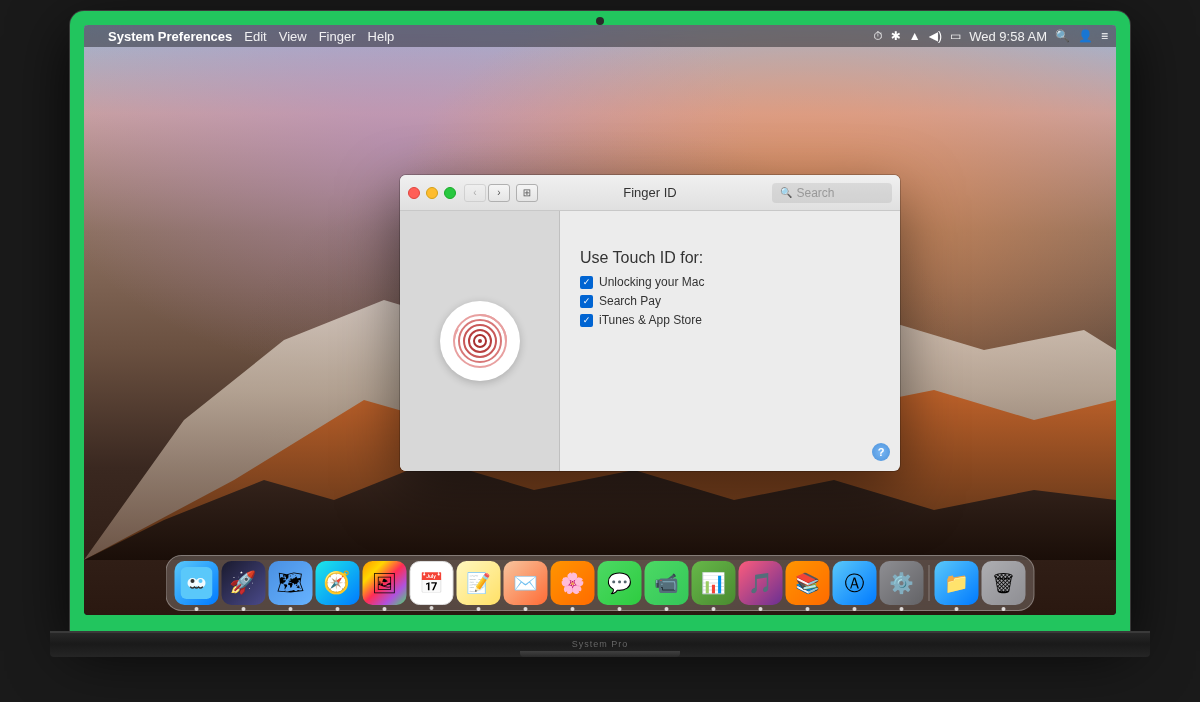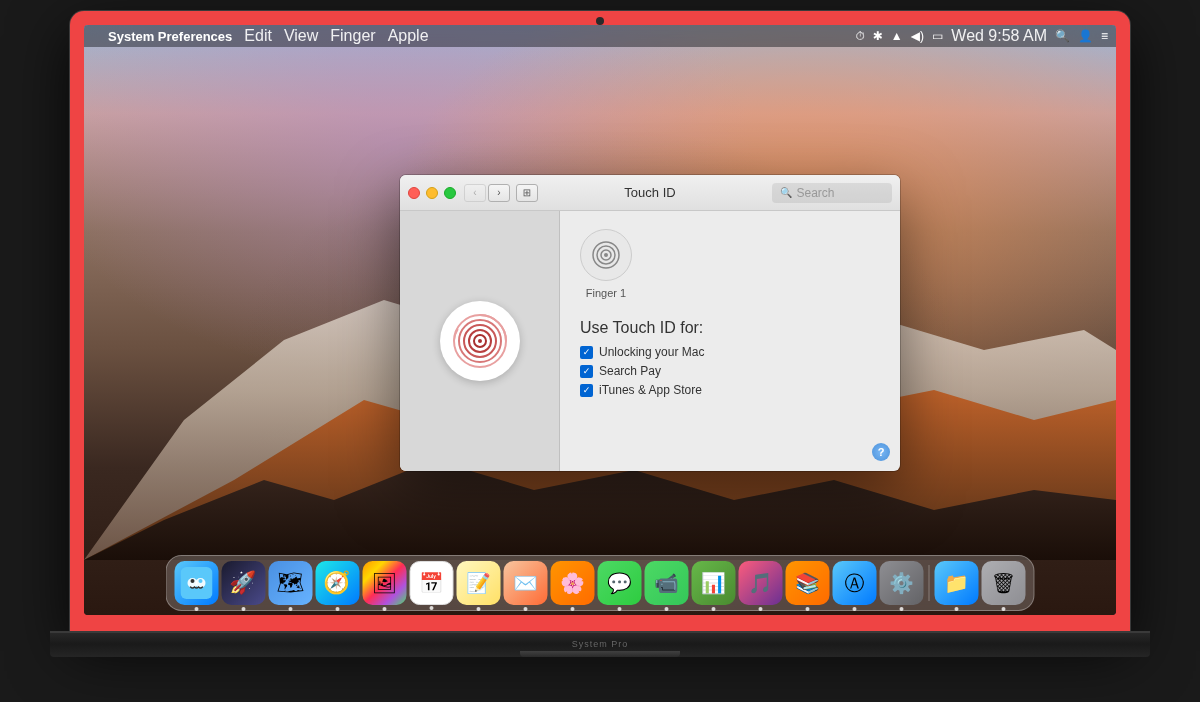--- a/index.html
+++ b/index.html
@@ -20,21 +20,21 @@
       height: 680px;
       position: relative;
       display: flex;
       flex-direction: column;
       align-items: center;
     }
 
     .screen-bezel {
       width: 1060px;
       height: 620px;
-      background: #ef4444;
+      background: #22c55e;
       border-radius: 14px 14px 0 0;
       padding: 14px 14px 0 14px;
       position: relative;
       box-shadow: 0 0 0 1px #3a3a3a, 0 20px 60px rgba(0,0,0,0.8);
     }
 
     .camera-notch {
       position: absolute;
       top: 6px;
       left: 50%;
@@ -93,21 +93,21 @@
       font-size: 14px;
       margin-right: 4px;
     }
 
     .menubar-app-name {
       font-weight: 600;
       font-size: 13px;
     }
 
     .menubar-item {
-      font-size: 16px;
+      font-size: 13px;
       opacity: 0.9;
     }
 
     .menubar-right {
       margin-left: auto;
       display: flex;
       align-items: center;
       gap: 8px;
       font-size: 12px;
     }
@@ -498,21 +498,21 @@
           <polygon points="0,340 80,300 180,260 250,280 350,240 450,270 550,250 650,280 750,260 850,290 950,270 1032,280 1032,340" fill="url(#dark)"></polygon>
         </svg>
 
         <div class="menubar">
           <div class="menubar-left">
             <span class="apple-logo"></span>
             <span class="menubar-app-name">System Preferences</span>
             <span class="menubar-item">Edit</span>
             <span class="menubar-item">View</span>
             <span class="menubar-item">Finger</span>
-            <span class="menubar-item">Apple</span>
+            <span class="menubar-item">Help</span>
           </div>
           <div class="menubar-right">
             <span class="menubar-icon">⏱</span>
             <span class="menubar-icon">✱</span>
             <span class="menubar-icon">▲</span>
             <span class="menubar-icon">◀)</span>
             <span class="menubar-icon">▭</span>
             <span class="menubar-item">Wed 9:58 AM</span>
             <span class="menubar-icon">🔍</span>
             <span class="menubar-icon">👤</span>
@@ -526,21 +526,21 @@
             <div class="traffic-lights">
               <div class="traffic-light tl-close"></div>
               <div class="traffic-light tl-minimize"></div>
               <div class="traffic-light tl-maximize"></div>
             </div>
             <div class="window-nav">
               <div class="nav-btn disabled">‹</div>
               <div class="nav-btn">›</div>
               <div class="grid-btn">⊞</div>
             </div>
-            <span class="window-title">Touch ID</span>
+            <span class="window-title">Finger ID</span>
             <div class="search-box">
               <span class="search-icon">🔍</span>
               <span class="search-text">Search</span>
             </div>
           </div>
 
           <div class="window-content">
 
             <div class="left-panel">
               <div class="fingerprint-large">
@@ -556,31 +556,20 @@
                   <path d="M 30 4 A 26 26 0 0 1 56 30" fill="none" stroke="#e8a0a0" stroke-width="2"></path>
                   <path d="M 8 18 A 26 26 0 0 0 4 30" fill="none" stroke="#e8a0a0" stroke-width="1.5"></path>
                 </svg>
               </div>
             </div>
 
             <div class="right-panel">
 
               <div class="fingerprints-row">
 
-                <div class="fingerprint-item">
-                  <div class="fp-small">
-                    <svg width="32" height="32" viewBox="0 0 32 32">
-                      <circle cx="16" cy="16" r="13" fill="none" stroke="#888" stroke-width="1.5"></circle>
-                      <circle cx="16" cy="16" r="9" fill="none" stroke="#888" stroke-width="1.5"></circle>
-                      <circle cx="16" cy="16" r="5" fill="none" stroke="#888" stroke-width="1.5"></circle>
-                      <circle cx="16" cy="16" r="2" fill="#888"></circle>
-                    </svg>
-                  </div>
-                  <span class="fp-label">Finger 1</span>
-                </div>
 
               </div>
 
               <div class="use-touch-id">Use Touch ID for:</div>
 
               <div class="checkbox-row">
                 <div class="checkbox">
                   <span class="checkmark">✓</span>
                 </div>
                 <span class="checkbox-label">Unlocking your Mac</span>

